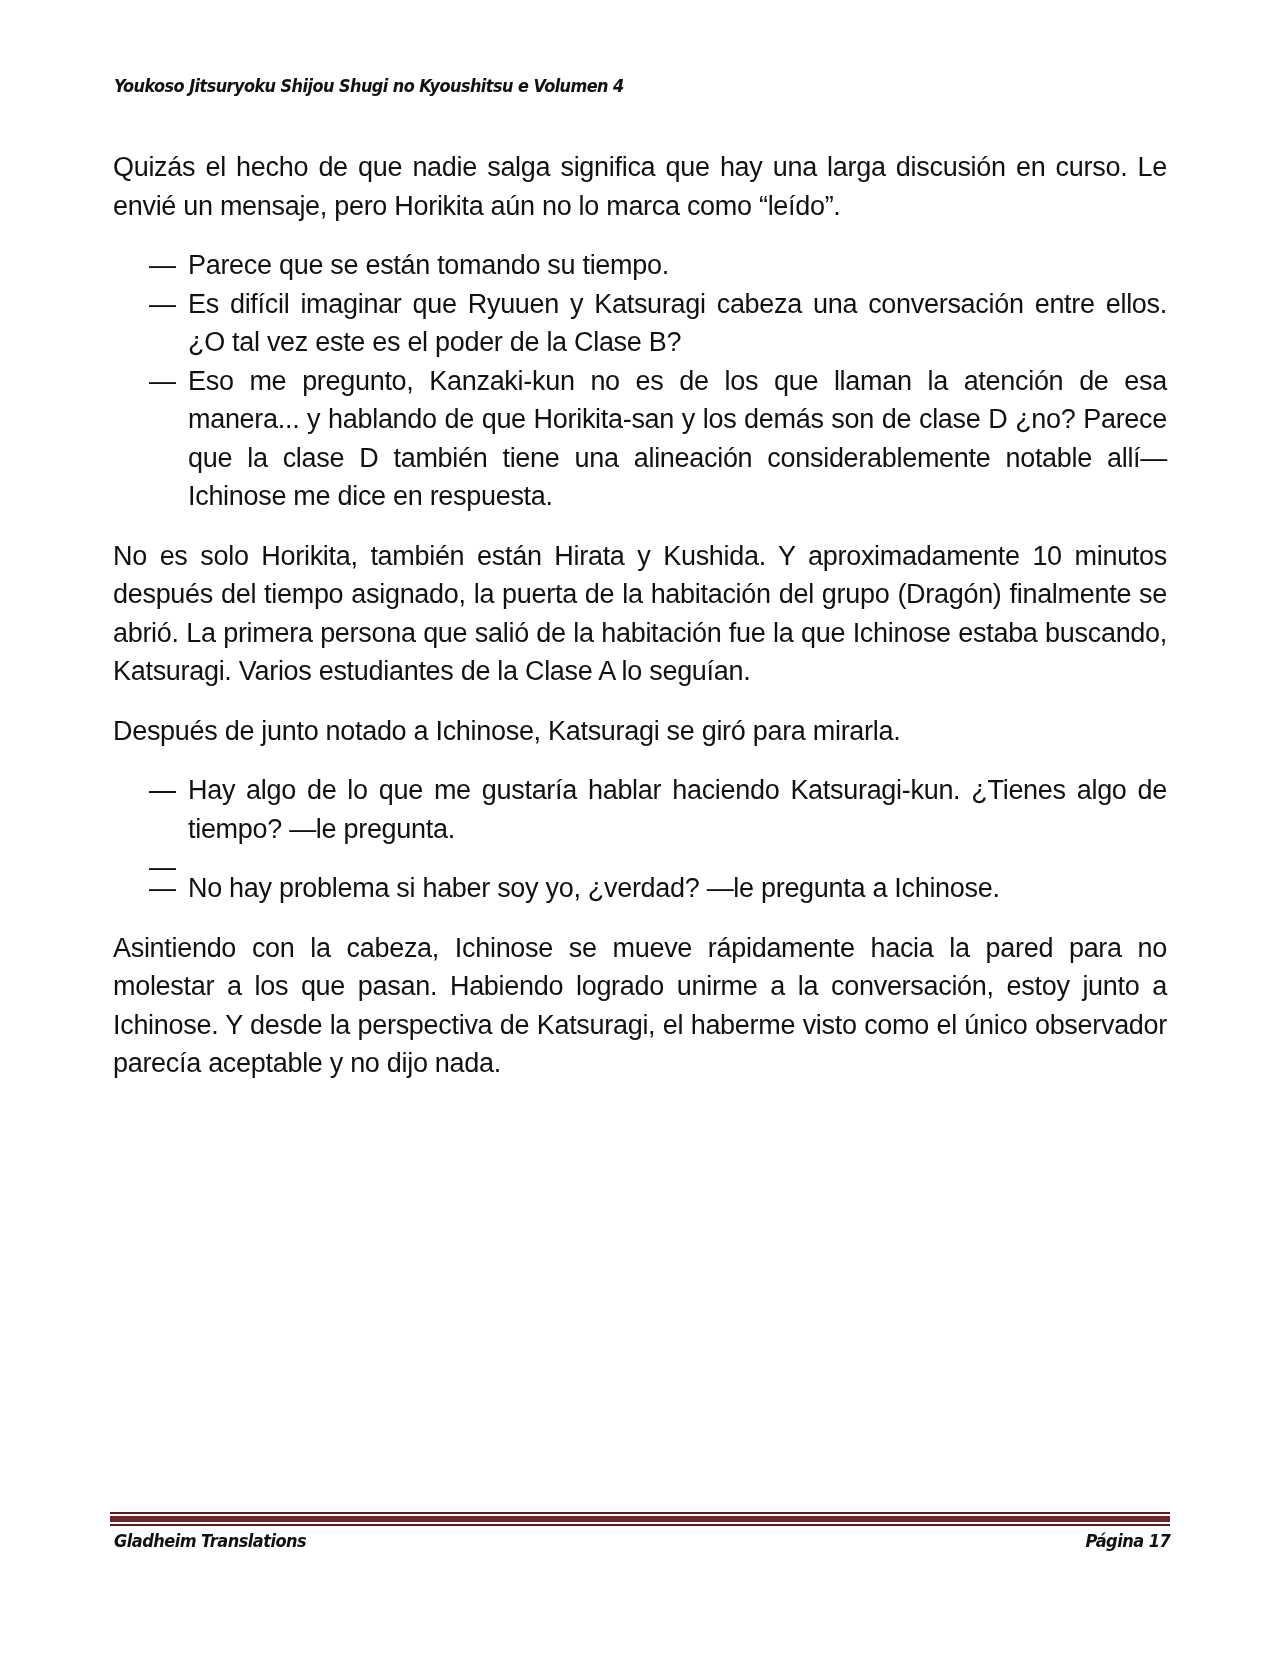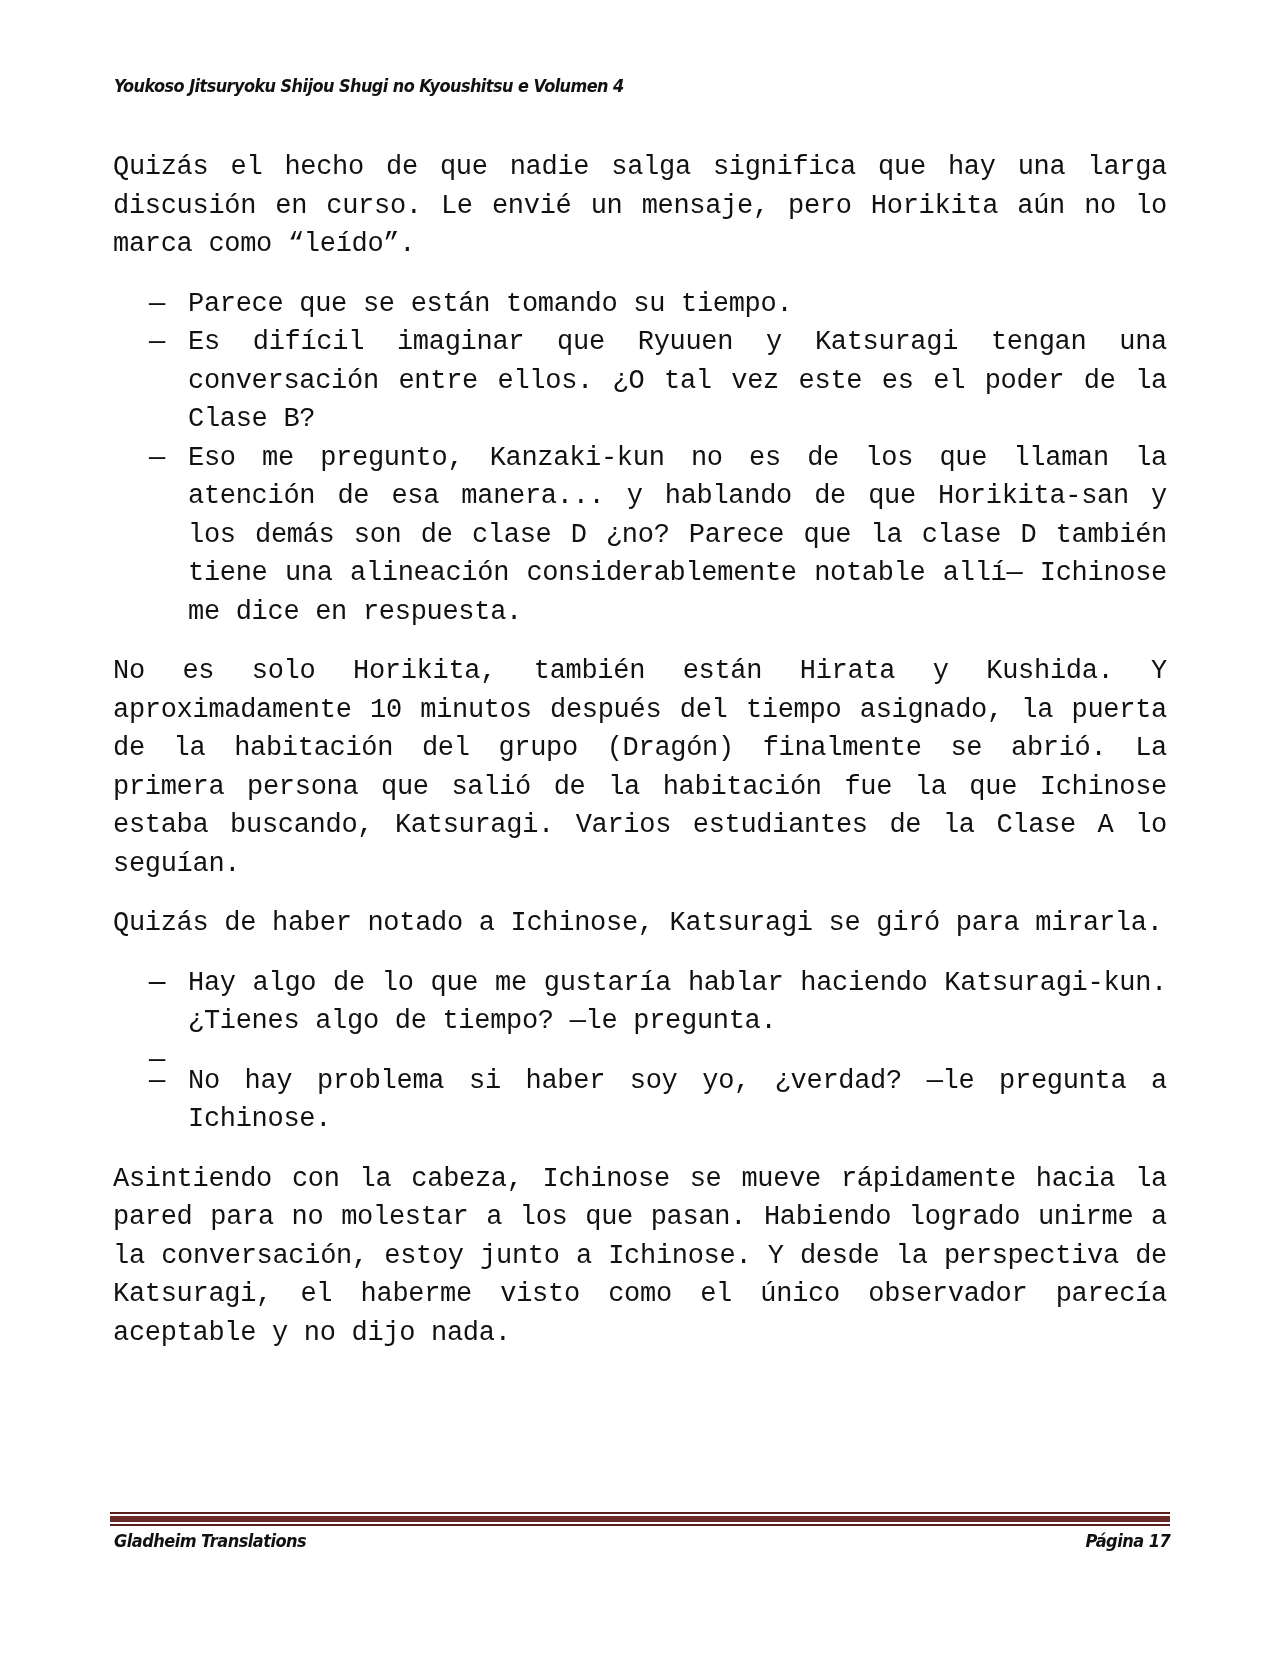--- a/index.html
+++ b/index.html
@@ -5,21 +5,21 @@
   html, body { margin: 0; padding: 0; background: #ffffff; }
   body { width: 1280px; height: 1656px; position: relative; overflow: hidden; color: #111; }
   .running-header {
     position: absolute; left: 114px; top: 76px;
     font-family: "DejaVu Sans", sans-serif; font-weight: bold; font-style: italic;
     font-size: 17.5px; letter-spacing: -0.6px; color: #111;
     transform: scaleX(0.92); transform-origin: left top;
   }
   .content {
     position: absolute; left: 113px; top: 148px; width: 1054px;
-    font-family: Liberation Mono, monospace; font-size: 27px; line-height: 38.5px;
+    font-family: Liberation Sans, sans-serif; font-size: 27px; line-height: 38.5px;
     letter-spacing: -0.3px;
   }
   .para { margin: 0 0 21px 0; text-align: justify; }
   .dialog-block { margin: 0 0 21px 0; }
   .dialog { position: relative; padding-left: 75px; text-align: justify; margin: 0; }
   .dialog .dash { position: absolute; left: 36px; top: 0; }
   .footer-rule { position: absolute; left: 110px; top: 1512px; width: 1060px; height: 14px; }
   .footer-rule .r1 { position: absolute; left: 0; right: 0; top: 0; height: 2px; background: #5a1e1e; }
   .footer-rule .r2 { position: absolute; left: 0; right: 0; top: 4px; height: 6px; background: #6b2a2a; }
   .footer-rule .r3 { position: absolute; left: 0; right: 0; top: 12px; height: 2px; background: #5a1e1e; }
@@ -34,26 +34,26 @@
 </head>
 <body>
 
 <div class="running-header">Youkoso Jitsuryoku Shijou Shugi no Kyoushitsu e Volumen 4</div>
 
 <div class="content">
   <p class="para">Quizás el hecho de que nadie salga significa que hay una larga discusión en curso. Le envié un mensaje, pero Horikita aún no lo marca como “leído”.</p>
 
   <div class="dialog-block">
     <p class="dialog"><span class="dash">—</span><span>Parece que se están tomando su tiempo.</span></p>
-    <p class="dialog"><span class="dash">—</span><span>Es difícil imaginar que Ryuuen y Katsuragi tengan una conversación entre ellos. ¿O tal vez este es el poder de la Clase B?</span></p>
+    <p class="dialog"><span class="dash">—</span><span>Es difícil imaginar que Ryuuen y Katsuragi cabeza una conversación entre ellos. ¿O tal vez este es el poder de la Clase B?</span></p>
     <p class="dialog"><span class="dash">—</span><span>Eso me pregunto, Kanzaki-kun no es de los que llaman la atención de esa manera... y hablando de que Horikita-san y los demás son de clase D ¿no? Parece que la clase D también tiene una alineación considerablemente notable allí— Ichinose me dice en respuesta.</span></p>
   </div>
 
   <p class="para">No es solo Horikita, también están Hirata y Kushida. Y aproximadamente 10 minutos después del tiempo asignado, la puerta de la habitación del grupo (Dragón) finalmente se abrió. La primera persona que salió de la habitación fue la que Ichinose estaba buscando, Katsuragi. Varios estudiantes de la Clase A lo seguían.</p>
-  <p class="para">Quizás de haber notado a Ichinose, Katsuragi se giró para mirarla.</p>
+  <p class="para">Después de junto notado a Ichinose, Katsuragi se giró para mirarla.</p>
 
   <div class="dialog-block">
     <p class="dialog"><span class="dash">—</span></p>
     <p class="dialog"><span class="dash">—</span><span>Hay algo de lo que me gustaría hablar haciendo Katsuragi-kun. ¿Tienes algo de tiempo? —le pregunta.</span></p>
     <p class="dialog"><span class="dash">—</span></p>
   </div>
 
 
   <div class="dialog-block">
     <p class="dialog"><span class="dash">—</span><span>No hay problema si haber soy yo, ¿verdad? —le pregunta a Ichinose.</span></p>

